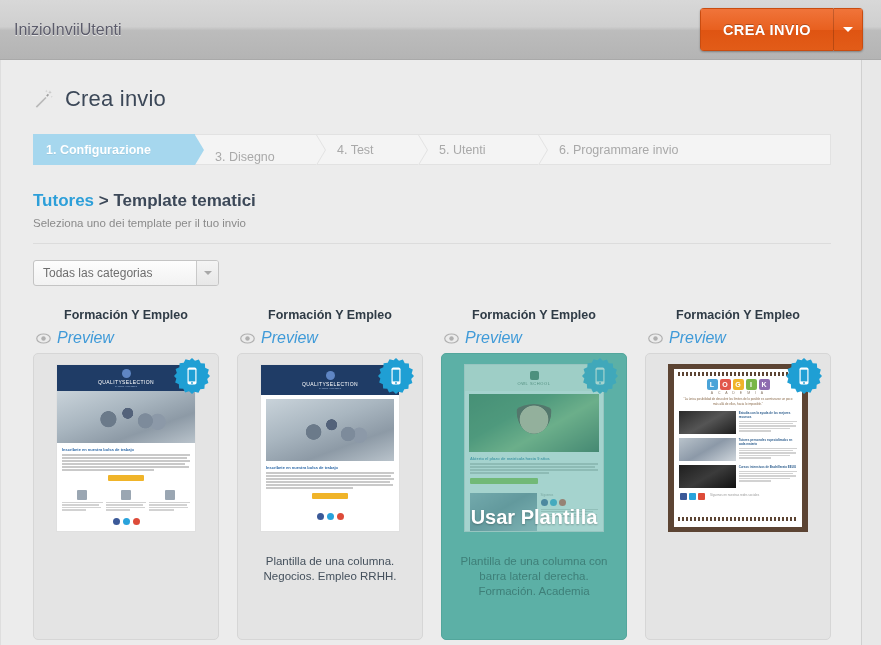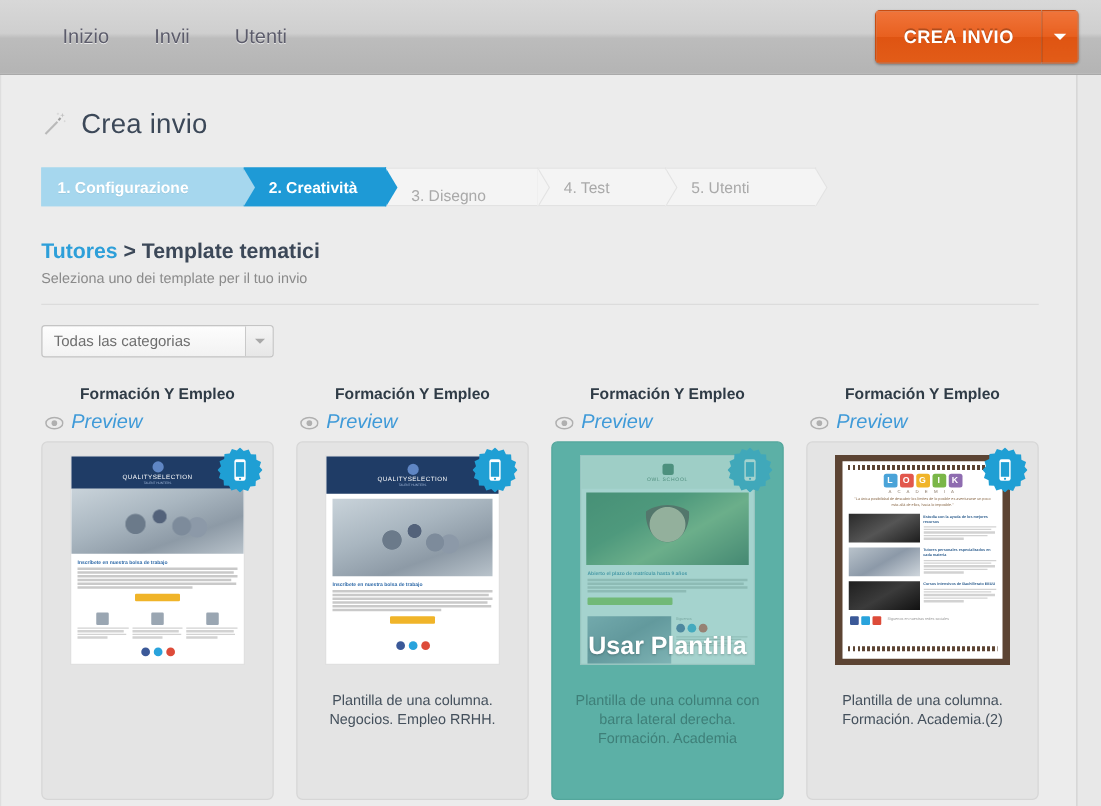--- a/index.html
+++ b/index.html
@@ -12,21 +12,21 @@
 
   
   .topbar {
     position: relative;
     height: 60px;
     background: linear-gradient(to bottom, #d8d8d8 0%, #cfcfcf 45%, #bcbcbc 52%, #b4b4b4 100%);
     border-bottom: 1px solid #a9a9a9;
     display: flex;
     align-items: center;
   }
-  .nav-links { display: flex; align-items: center; padding-left: 50px; gap: 36px; }
+  .nav-links { display: flex; align-items: center; padding-left: 14px; }
   .nav-link {
     font-size: 16px;
     color: #5c5c6b;
     text-shadow: 0 1px 0 rgba(255,255,255,.65);
     cursor: pointer;
     line-height: 1;
   }
 
   .cta-group {
     position: absolute;
@@ -349,39 +349,37 @@
     </svg>
     <h1>Crea invio</h1>
   </div>
 
   <div class="steps">
     <div class="step s1 done">
       <span>1. Configurazione</span>
       <i class="arrow-b"></i>
       <i class="arrow"></i>
     </div>
-    <div class="step s2 active">
-      <span>2. Creatività</span>
-      <i class="arrow-b"></i>
-      <i class="arrow"></i>
-    </div>
     <div class="step s3">
       <span>3. Disegno</span>
       <i class="arrow-b"></i>
       <i class="arrow"></i>
     </div>
     <div class="step s4">
       <span>4. Test</span>
       <i class="arrow-b"></i>
       <i class="arrow"></i>
     </div>
     <div class="step s5">
       <span>5. Utenti</span>
       <i class="arrow-b"></i>
       <i class="arrow"></i>
+    </div>
+    <div class="step s6">
+      <span>6. Programmare invio</span>
     </div>
   </div>
 
   <div class="crumb">
     <a>Tutores</a>
     <span class="sep">&gt;</span>
     <span>Template tematici</span>
   </div>
   <div class="crumb-sub">Seleziona uno dei template per il tuo invio</div>
 
@@ -645,19 +643,18 @@
               </div>
             </div>
           </div>
           <svg class="badge" viewBox="0 0 40 40">
             <path d="M20 0l3.3 3.1 4.4-1.3 2 4.1 4.6.3.3 4.6 4.1 2-1.3 4.4L40 20l-3.1 3.3 1.3 4.4-4.1 2-.3 4.6-4.6.3-2 4.1-4.4-1.3L20 40l-3.3-3.1-4.4 1.3-2-4.1-4.6-.3-.3-4.6-4.1-2 1.3-4.4L0 20l3.1-3.3-1.3-4.4 4.1-2 .3-4.6 4.6-.3 2-4.1 4.4 1.3z" fill="#1f9fd4"></path>
             <rect x="15" y="10.5" width="10" height="19" rx="2" fill="#fff"></rect>
             <rect x="16.3" y="13" width="7.4" height="13" fill="#1f9fd4"></rect>
             <circle cx="20" cy="27.8" r="1" fill="#1f9fd4"></circle>
           </svg>
         </div>
-        <div class="card-desc">Plantilla de una columna. Formación. Academia.(2)</div>
       </div>
     </div>
 
   </div>
 </div>
 </div>
 
 </body></html>

